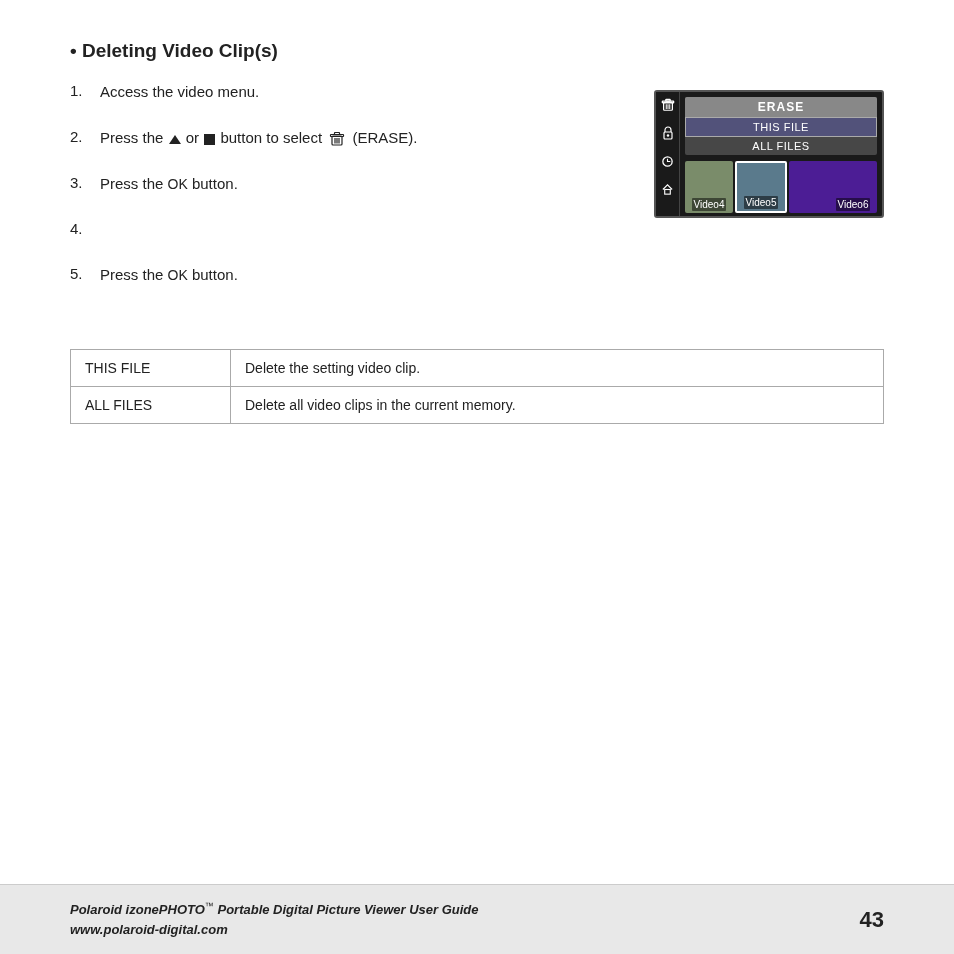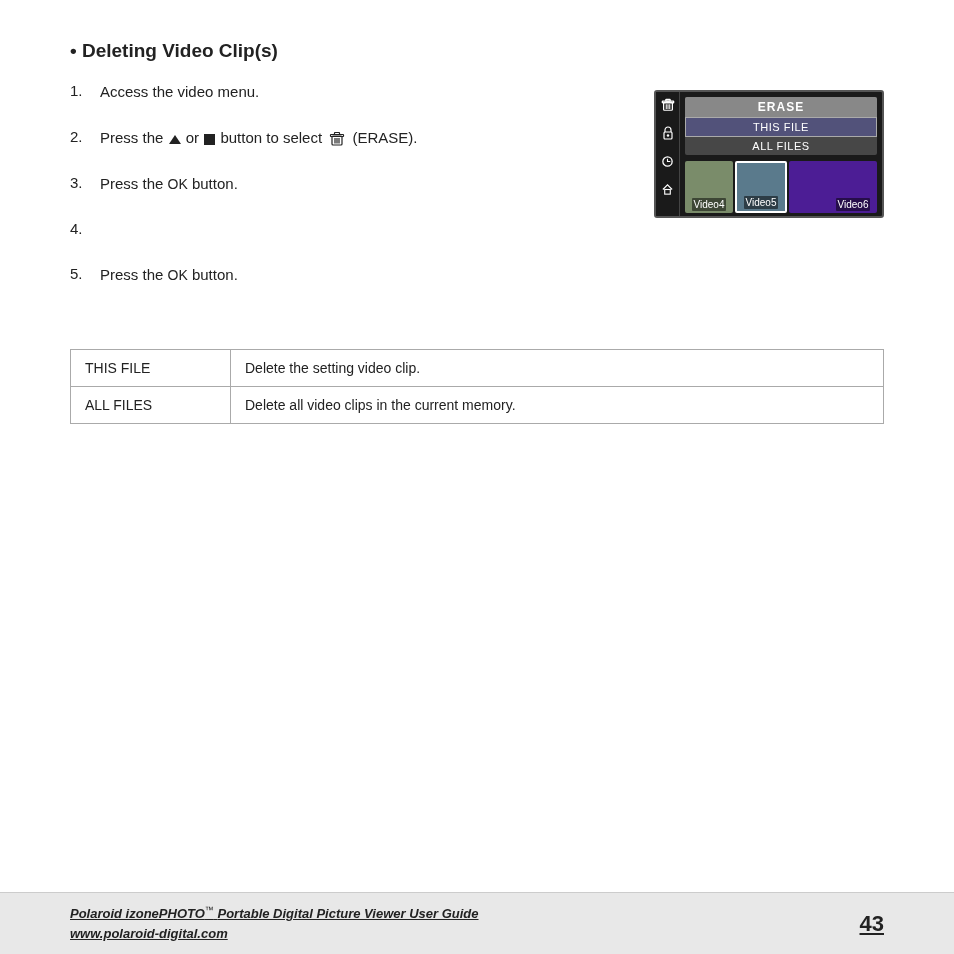--- a/index.html
+++ b/index.html
@@ -180,28 +180,27 @@
       font-weight: normal;
       white-space: nowrap;
     }
 
     
     .footer {
       position: absolute;
       bottom: 0;
       left: 0;
       right: 0;
-      height: 62px;
+      height: 70px;
       background: #e8e8e8;
       border-top: 1px solid #ccc;
       display: flex;
       align-items: center;
       justify-content: space-between;
       padding: 0 70px;
-      text-decoration: underline;
     }
     .footer-left {
       font-size: 13px;
       font-weight: bold;
       font-style: italic;
       line-height: 1.5;
     }
     .footer-right {
       font-size: 22px;
       font-weight: bold;

